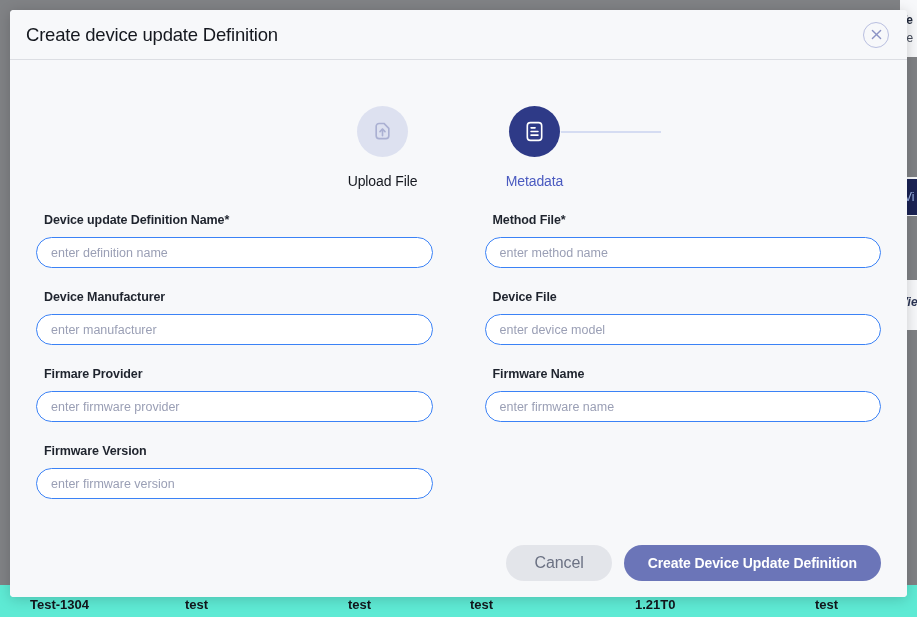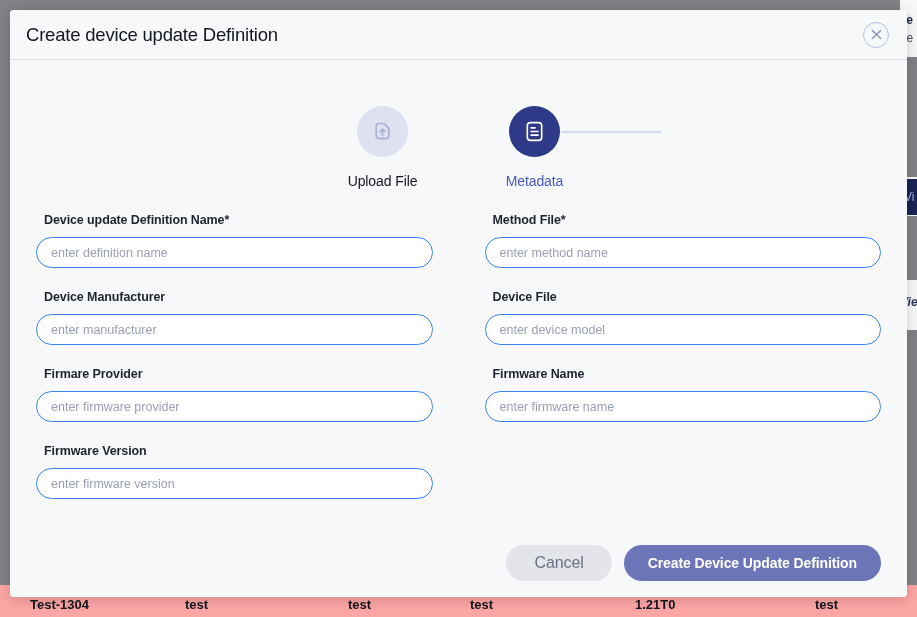--- a/index.html
+++ b/index.html
@@ -85,21 +85,21 @@
     white-space: nowrap;
   }
 
   
   .bg-table {
     position: absolute;
     left: 0;
     bottom: 0;
     width: 917px;
     height: 32px;
-    background: #fca5a5;
+    background: #5eead4;
   }
   .bg-table-row {
     position: absolute;
     left: 0;
     bottom: 0;
     width: 917px;
     height: 20px;
     display: flex;
     align-items: flex-start;
     padding-left: 30px;

